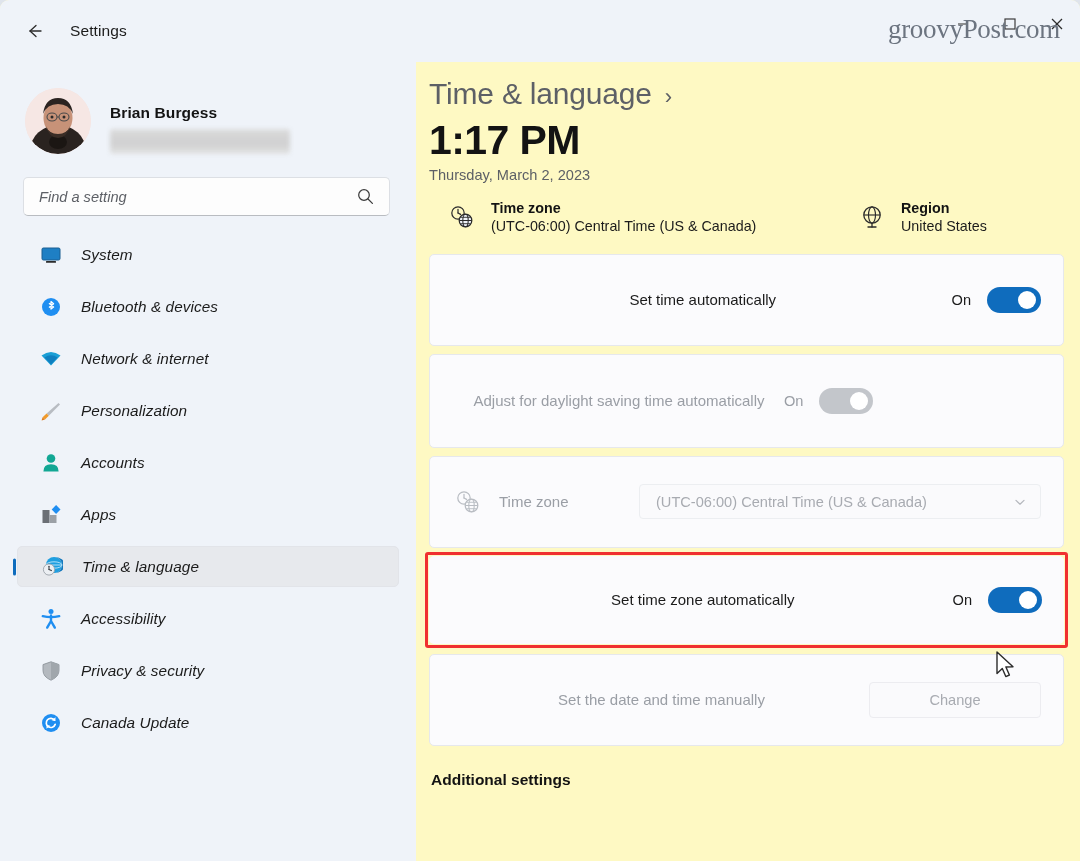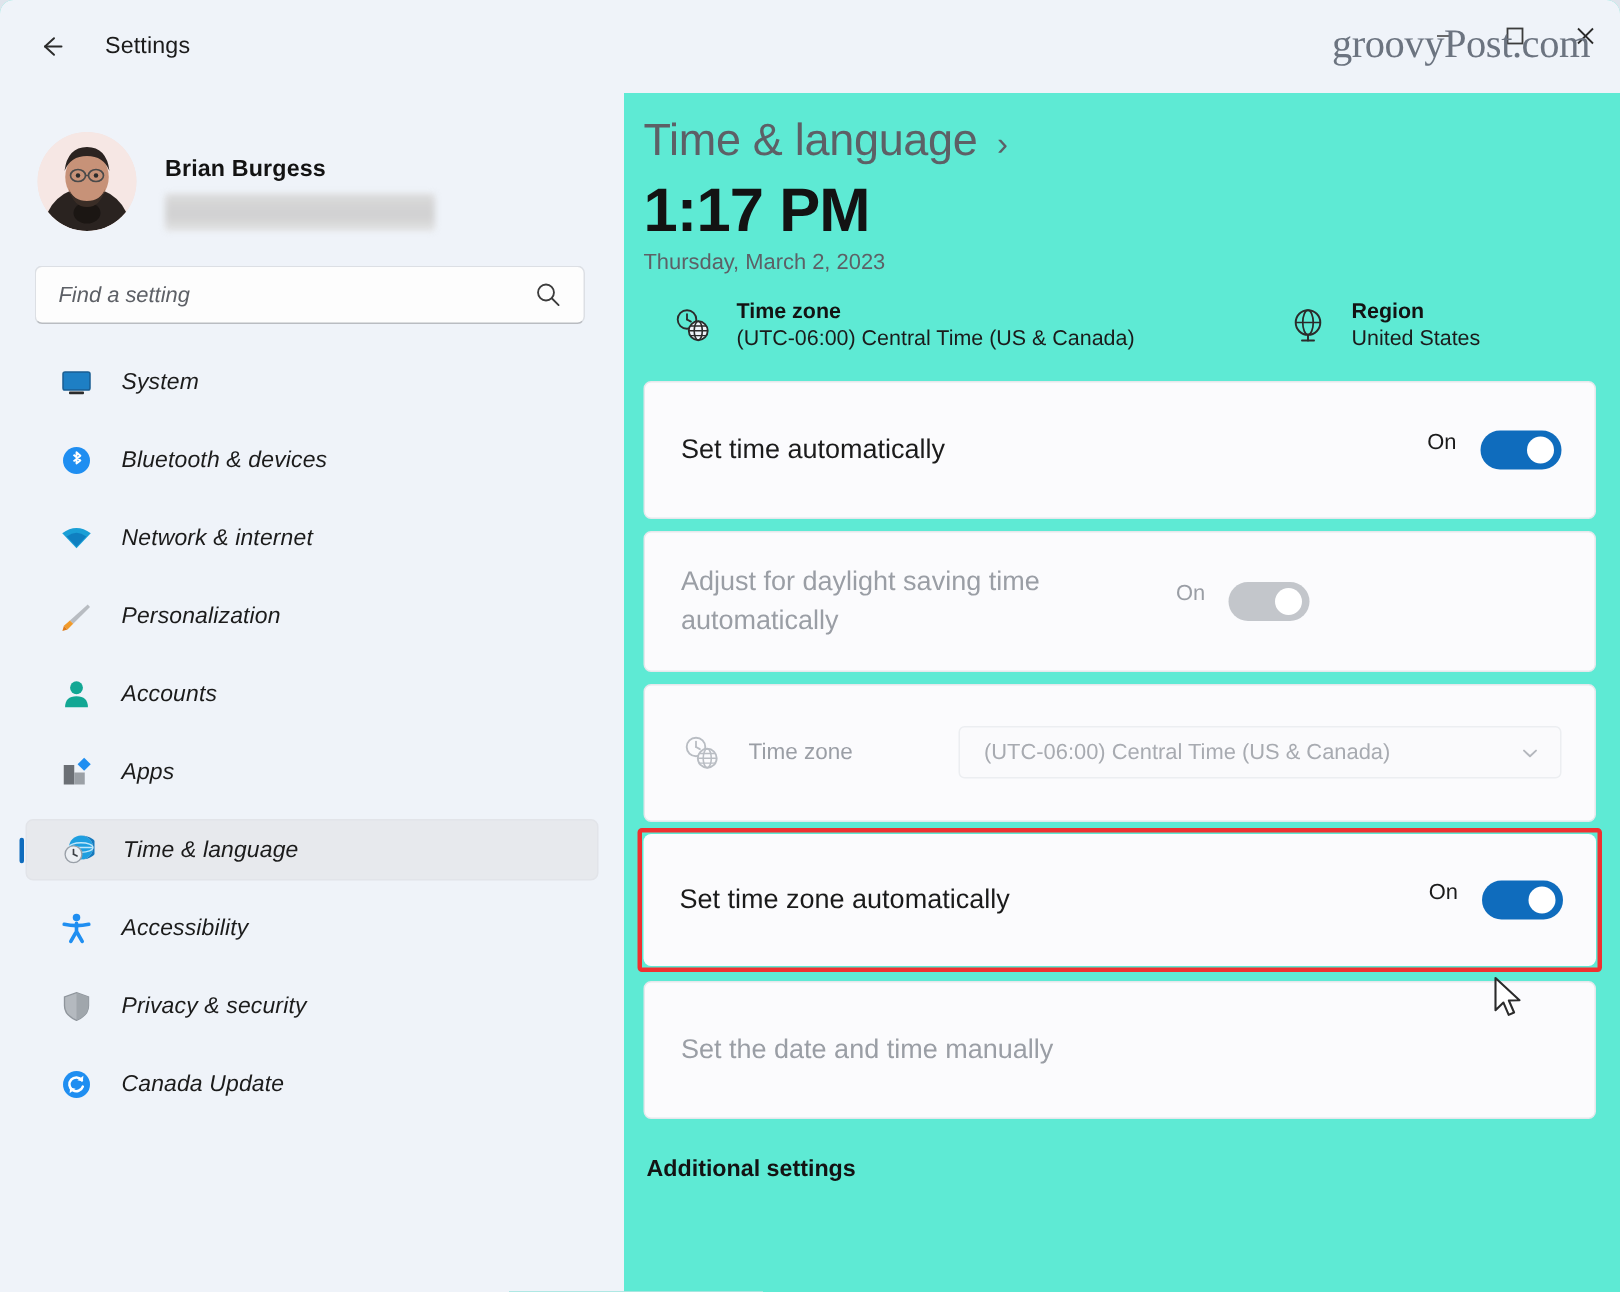--- a/index.html
+++ b/index.html
@@ -9,21 +9,21 @@
     height: 861px;
     overflow: hidden;
     background: #dfe4ec;
     font-family: "Liberation Sans", sans-serif;
   }
 
   #app {
     position: relative;
     width: 1080px;
     height: 861px;
-    background: #5eead4;
+    background: #fef9c3;
     border-radius: 9px 9px 0 0;
     overflow: hidden;
   }
 
   
   .titlebar {
     position: absolute;
     top: 0; left: 0;
     width: 1080px;
     height: 62px;
@@ -243,29 +243,31 @@
     display: flex;
     align-items: center;
     padding: 0 22px 0 24px;
   }
   .card.h1 { height: 92px; }
   .card.h2 { height: 94px; }
   .card.tzrow { height: 92px; padding-left: 25px; }
   .card.highlighted { height: 88px; margin-bottom: 10px; }
 
   .card-label {
-    font-size: 18px;
+    font-size: 15px;
     color: #1b1b1b;
     line-height: 1.42;
     flex: 1;
+    text-align: center;
   }
   .card-label.dim { color: #9a9ea5; }
 
   .toggle-wrap {
     display: flex;
+    align-items: center;
     flex: none;
   }
   .toggle-state {
     font-size: 14.6px;
     color: #1b1b1b;
     margin-right: 16px;
   }
   .toggle-state.dim { color: #9a9ea5; }
   .switch {
     width: 54px; height: 26px;
@@ -647,20 +649,21 @@
           <div class="toggle-wrap">
             <span class="toggle-state">On</span>
             <span class="switch on">
               <span class="knob"></span>
             </span>
           </div>
         </div>
 
         <div class="card h1">
           <div class="card-label dim">Set the date and time manually</div>
+          <button class="change-btn">Change</button>
         </div>
 
       </div>
 
       <div class="section-heading">Additional settings</div>
 
     </div>
   </div>
 
   <div class="cursor">

